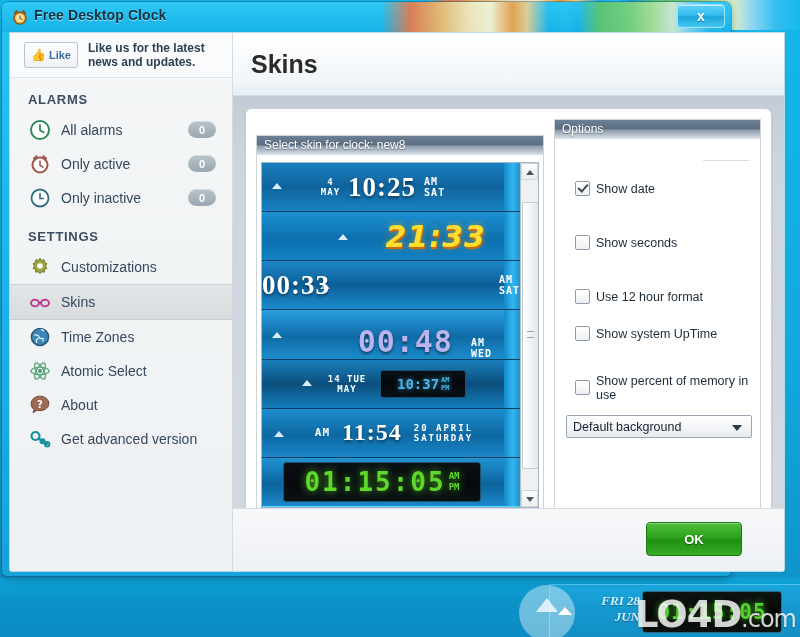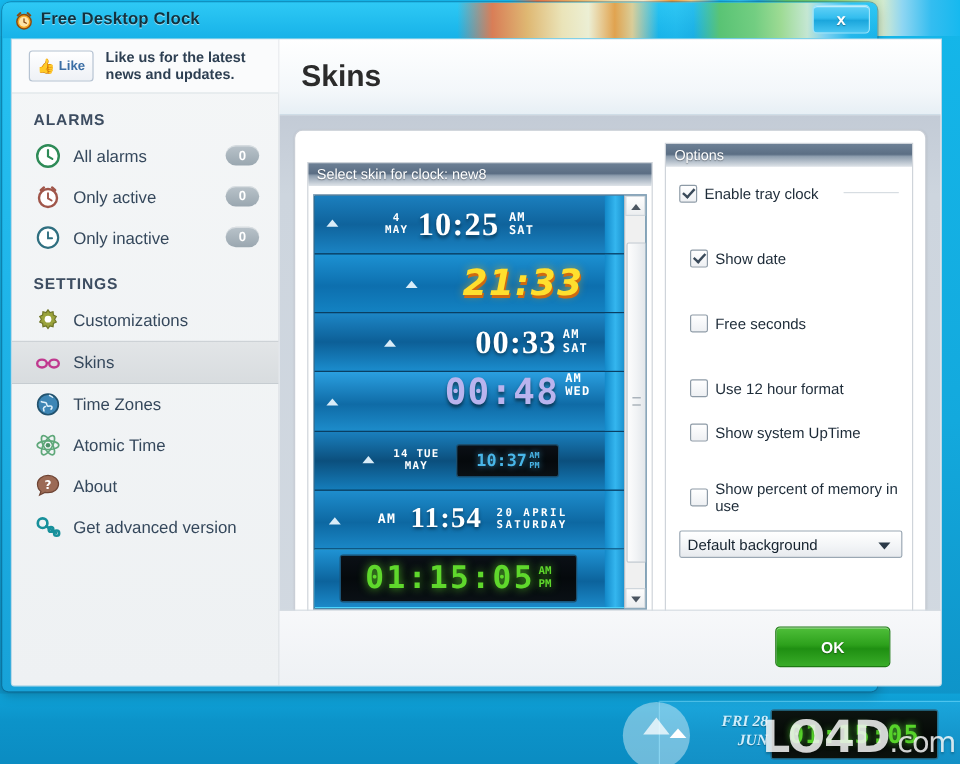--- a/index.html
+++ b/index.html
@@ -487,21 +487,21 @@
         <span class="nav-lbl">Time Zones</span>
       </div>
 
       <div class="nav-item">
         <svg class="nav-ico" viewBox="0 0 24 24">
           <ellipse cx="12" cy="12" rx="9" ry="3.6" fill="none" stroke="#5fa87a" stroke-width="1.4"></ellipse>
           <ellipse cx="12" cy="12" rx="9" ry="3.6" fill="none" stroke="#5fa87a" stroke-width="1.4" transform="rotate(60 12 12)"></ellipse>
           <ellipse cx="12" cy="12" rx="9" ry="3.6" fill="none" stroke="#5fa87a" stroke-width="1.4" transform="rotate(120 12 12)"></ellipse>
           <circle cx="12" cy="12" r="1.9" fill="#4d9268"></circle>
         </svg>
-        <span class="nav-lbl">Atomic Time</span>
+        <span class="nav-lbl">Atomic Select</span>
       </div>
 
       <div class="nav-item">
         <svg class="nav-ico" viewBox="0 0 24 24">
           <path d="M12 3.2c4.9 0 8.8 3.2 8.8 7.2s-3.9 7.2-8.8 7.2c-.9 0-1.8-.1-2.6-.3L5 19.6l1.1-3.1C4.3 15.2 3.2 13.3 3.2 10.4c0-4 3.9-7.2 8.8-7.2z" fill="#9c6a55" stroke="#6e4434" stroke-width="1"></path>
           <text x="12" y="14.6" font-size="10" font-weight="bold" fill="#ffffff" text-anchor="middle" font-family="DejaVu Sans">?</text>
         </svg>
         <span class="nav-lbl">About</span>
       </div>
 
@@ -554,34 +554,34 @@
                   <div class="caret" style="left:76px;top:22px;"></div>
                   <div class="skin-inner" style="display:flex;align-items:center;justify-content:flex-end;padding-right:34px;">
                     <div class="big-yellow">21:33</div>
                   </div>
                 </div>
 
                 <div class="skin-row">
                   <div class="rowbg bg-c"></div>
                   <div class="rowside"></div>
                   <div class="caret" style="left:58px;top:22px;"></div>
-                  <div class="skin-inner" style="display:flex;align-items:center;justify-content:flex-end;gap:5px;padding-right:30px;">
+                  <div class="skin-inner" style="display:flex;align-items:center;justify-content:space-between;gap:5px;">
                     <div class="big-white">00:33</div>
                     <div class="ampm">
                       <div>AM</div>
                       <div>SAT</div>
                     </div>
                   </div>
                 </div>
 
                 <div class="skin-row">
                   <div class="rowbg bg-d"></div>
                   <div class="rowside"></div>
                   <div class="caret" style="left:10px;top:22px;"></div>
-                  <div class="skin-inner" style="display:flex;align-items:flex-start;justify-content:flex-end;gap:5px;padding-right:28px;">
+                  <div class="skin-inner" style="display:flex;align-items:flex-end;justify-content:flex-end;gap:18px;padding-right:28px;">
                     <div class="big-purple">00:48</div>
                     <div class="ampm">
                       <div>AM</div>
                       <div>WED</div>
                     </div>
                   </div>
                 </div>
 
                 <div class="skin-row">
                   <div class="rowbg bg-e"></div>
@@ -642,31 +642,27 @@
                   </div>
               </div>
             </div>
           </div>
 
           <div class="group" id="options-group">
             <div class="group-head">Options</div>
             <div id="options-body">
               <div id="opt-divider"></div>
 
-              <div class="chk-row">
-                <span class="chk on"></span>
-                <span class="chk-lbl">Enable tray clock</span>
-              </div>
               <div class="chk-row indent">
                 <span class="chk on"></span>
                 <span class="chk-lbl">Show date</span>
               </div>
               <div class="chk-row indent">
                 <span class="chk"></span>
-                <span class="chk-lbl">Free seconds</span>
+                <span class="chk-lbl">Show seconds</span>
               </div>
               <div class="chk-row indent">
                 <span class="chk"></span>
                 <span class="chk-lbl">Use 12 hour format</span>
               </div>
               <div class="chk-row indent gap">
                 <span class="chk"></span>
                 <span class="chk-lbl">Show system UpTime</span>
               </div>
               <div class="chk-row indent">

